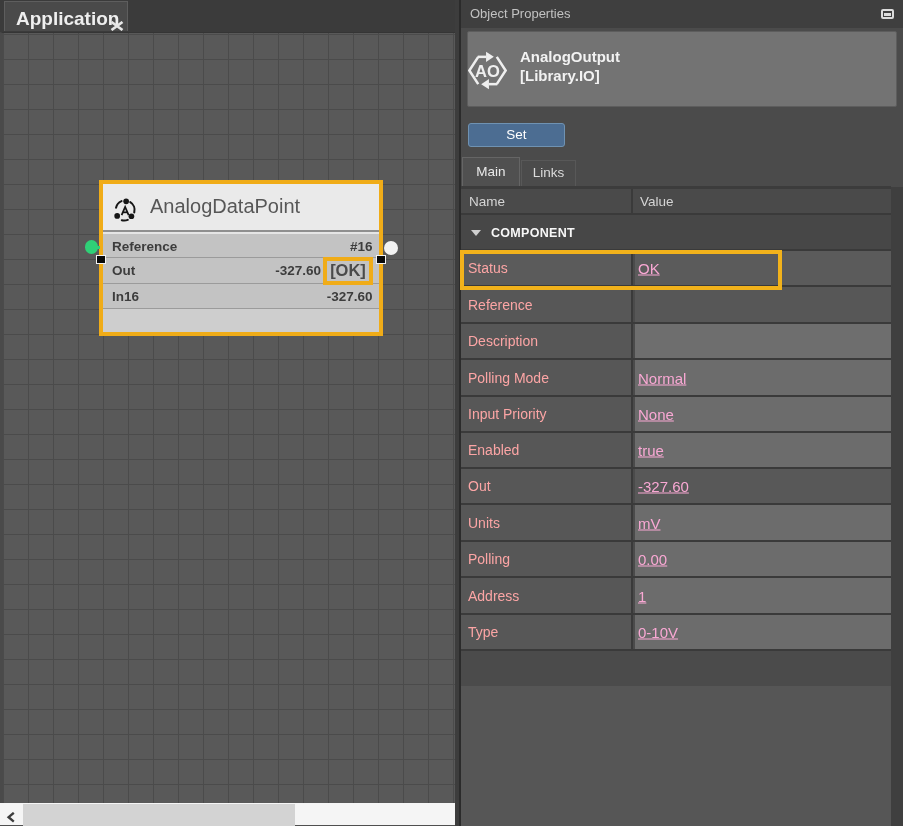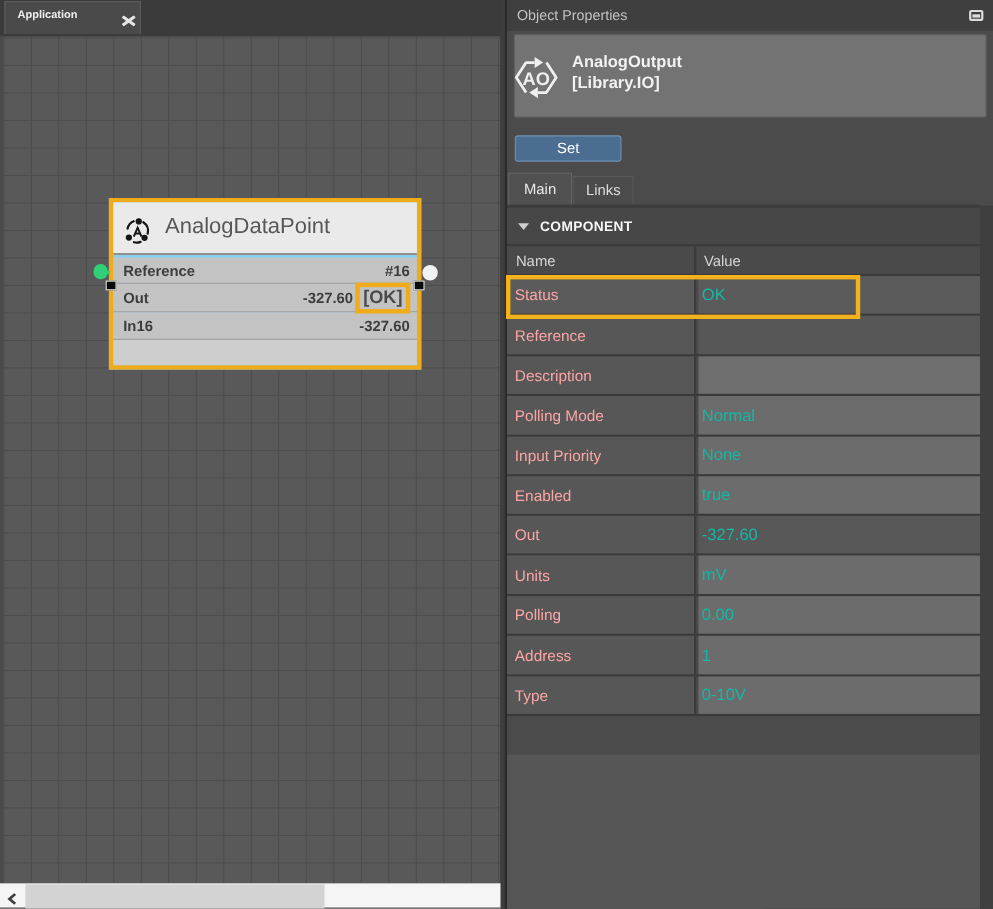--- a/index.html
+++ b/index.html
@@ -4,37 +4,37 @@
 <style>
   * { margin:0; padding:0; box-sizing:border-box; }
   html,body { width:903px; height:826px; overflow:hidden; background:#3b3b3b;
     font-family:"Liberation Sans", sans-serif; }
   .abs { position:absolute; }
 
   
   #topbar { left:0; top:0; width:455px; height:31px; background:#3b3b3b; }
   #apptab { left:4px; top:1px; width:124px; height:30px; background:#4a4a4a;
     border:1px solid #5e5e5e; border-bottom:none;
-    color:#efefef; font-size:10px; font-weight:600; }
+    color:#efefef; font-size:19px; font-weight:600; }
   #apptab .lbl { position:absolute; left:11px; top:6px; }
   #apptab .x  { position:absolute; left:105px; top:11.5px; }
 
   
   #canvas { left:0; top:32px; width:455px; height:771px;
     background-color:#595959;
     background-image:
       linear-gradient(to right, #4b4b4b 0 1px, transparent 1px),
       linear-gradient(to bottom, #4b4b4b 0 1px, transparent 1px);
     background-size: 25px 100%, 100% 25px;
     background-position: 0 0, 0 26px;
     border-top:1px solid #353535; border-left:3px solid #4a4a4a; }
 
   
   #block { left:99px; top:180px; width:284px; height:156px;
-    border:4px solid #f0ac18; background:#7dd3fc; }
+    border:4px solid #f0ac18; background:#e5e5e5; }
   #bheader { left:0; top:0; width:276px; height:48px; background:#eaeaea;
     border-bottom:2px solid #8f8f8f; }
   #btitle { position:absolute; left:47px; top:11px; font-size:20px; color:#575757; }
   .brow { left:0; width:276px; height:25px; background:#c3c3c3;
     border-bottom:1.5px solid #9b9b9b; font-size:13.5px; font-weight:700; color:#3d3d3d; }
   .brow .n { position:absolute; left:9px; top:5px; }
   .brow .v { position:absolute; right:6.5px; top:5px; }
   #brow1 { top:50px; height:24px; }
   #brow2 { top:74px; height:26px; }
   #brow3 { top:100px; height:25px; }
@@ -86,21 +86,21 @@
     color:#dcdcdc; font-size:13.5px; text-align:center; line-height:24px; }
 
   
   #tbl { left:0; top:188px; width:430px; }
   .trow { position:relative; width:430px; border-bottom:2px solid #3a3a3a; }
   .trow .name { position:absolute; left:0; top:0; width:172px; height:100%; border-right:2px solid #3a3a3a; }
   .trow .val  { position:absolute; left:174px; top:0; width:256px; height:100%; }
   .trow span.ntext { position:absolute; left:7px; top:50%; transform:translateY(-50%);
     color:#fca5a5; font-size:14px; }
   .trow span.vtext { position:absolute; left:177px; top:50%; transform:translateY(-50%);
-    color:#14b8a6; font-size:15px; }
+    color:#f9a8d4; font-size:15px;text-decoration:underline; }
   #thdr { height:27px; background:#4a4a4a; }
   #tgrp { height:36px; background:#474747; }
   #tgrp .g { position:absolute; left:30px; top:11px; color:#f7f7f7; font-weight:700;
     font-size:12.5px; letter-spacing:0.3px; }
   #tgrp .tri { position:absolute; left:10px; top:15px; width:0; height:0;
     border-left:5px solid transparent; border-right:5px solid transparent;
     border-top:6px solid #cfcfcf; }
 
   #selbox { left:-1px; top:250px; width:322px; height:39.5px; border:4px solid #f2b21b; z-index:5; }
 
@@ -189,29 +189,29 @@
     </svg>
     <div id="aoname">AnalogOutput<br>[Library.IO]</div>
   </div>
 
   <div class="abs" id="setbtn">Set</div>
   <div class="abs" id="tabmain">Main</div>
   <div class="abs" id="tablinks">Links</div>
 
   <div class="abs" style="left:0;top:186px;width:430px;height:2.5px;background:#3c3c3c;z-index:2"></div>
   <div class="abs" id="tbl">
-    <div class="trow" id="tgrp">
-        <span class="tri"></span>
-        <span class="g">COMPONENT</span>
-      </div>
     <div class="trow" id="thdr">
       <span style="position:absolute;left:8px;top:6px;color:#d5d5d5;font-size:13.5px">Name</span>
       <span style="position:absolute;left:179px;top:6px;color:#d5d5d5;font-size:13.5px">Value</span>
       <div class="name" style="background:transparent"></div>
     </div>
+    <div class="trow" id="tgrp">
+        <span class="tri"></span>
+        <span class="g">COMPONENT</span>
+      </div>
     <div class="trow" style="height:36px">
         <div class="name" style="background:#5b5b5b"></div>
         <div class="val" style="background:#5b5b5b"></div>
         <span class="ntext">Status</span>
         <span class="vtext">OK</span>
       </div>
     <div class="trow" style="height:37px">
         <div class="name" style="background:#575757"></div>
         <div class="val" style="background:#575757"></div>
         <span class="ntext">Reference</span>

